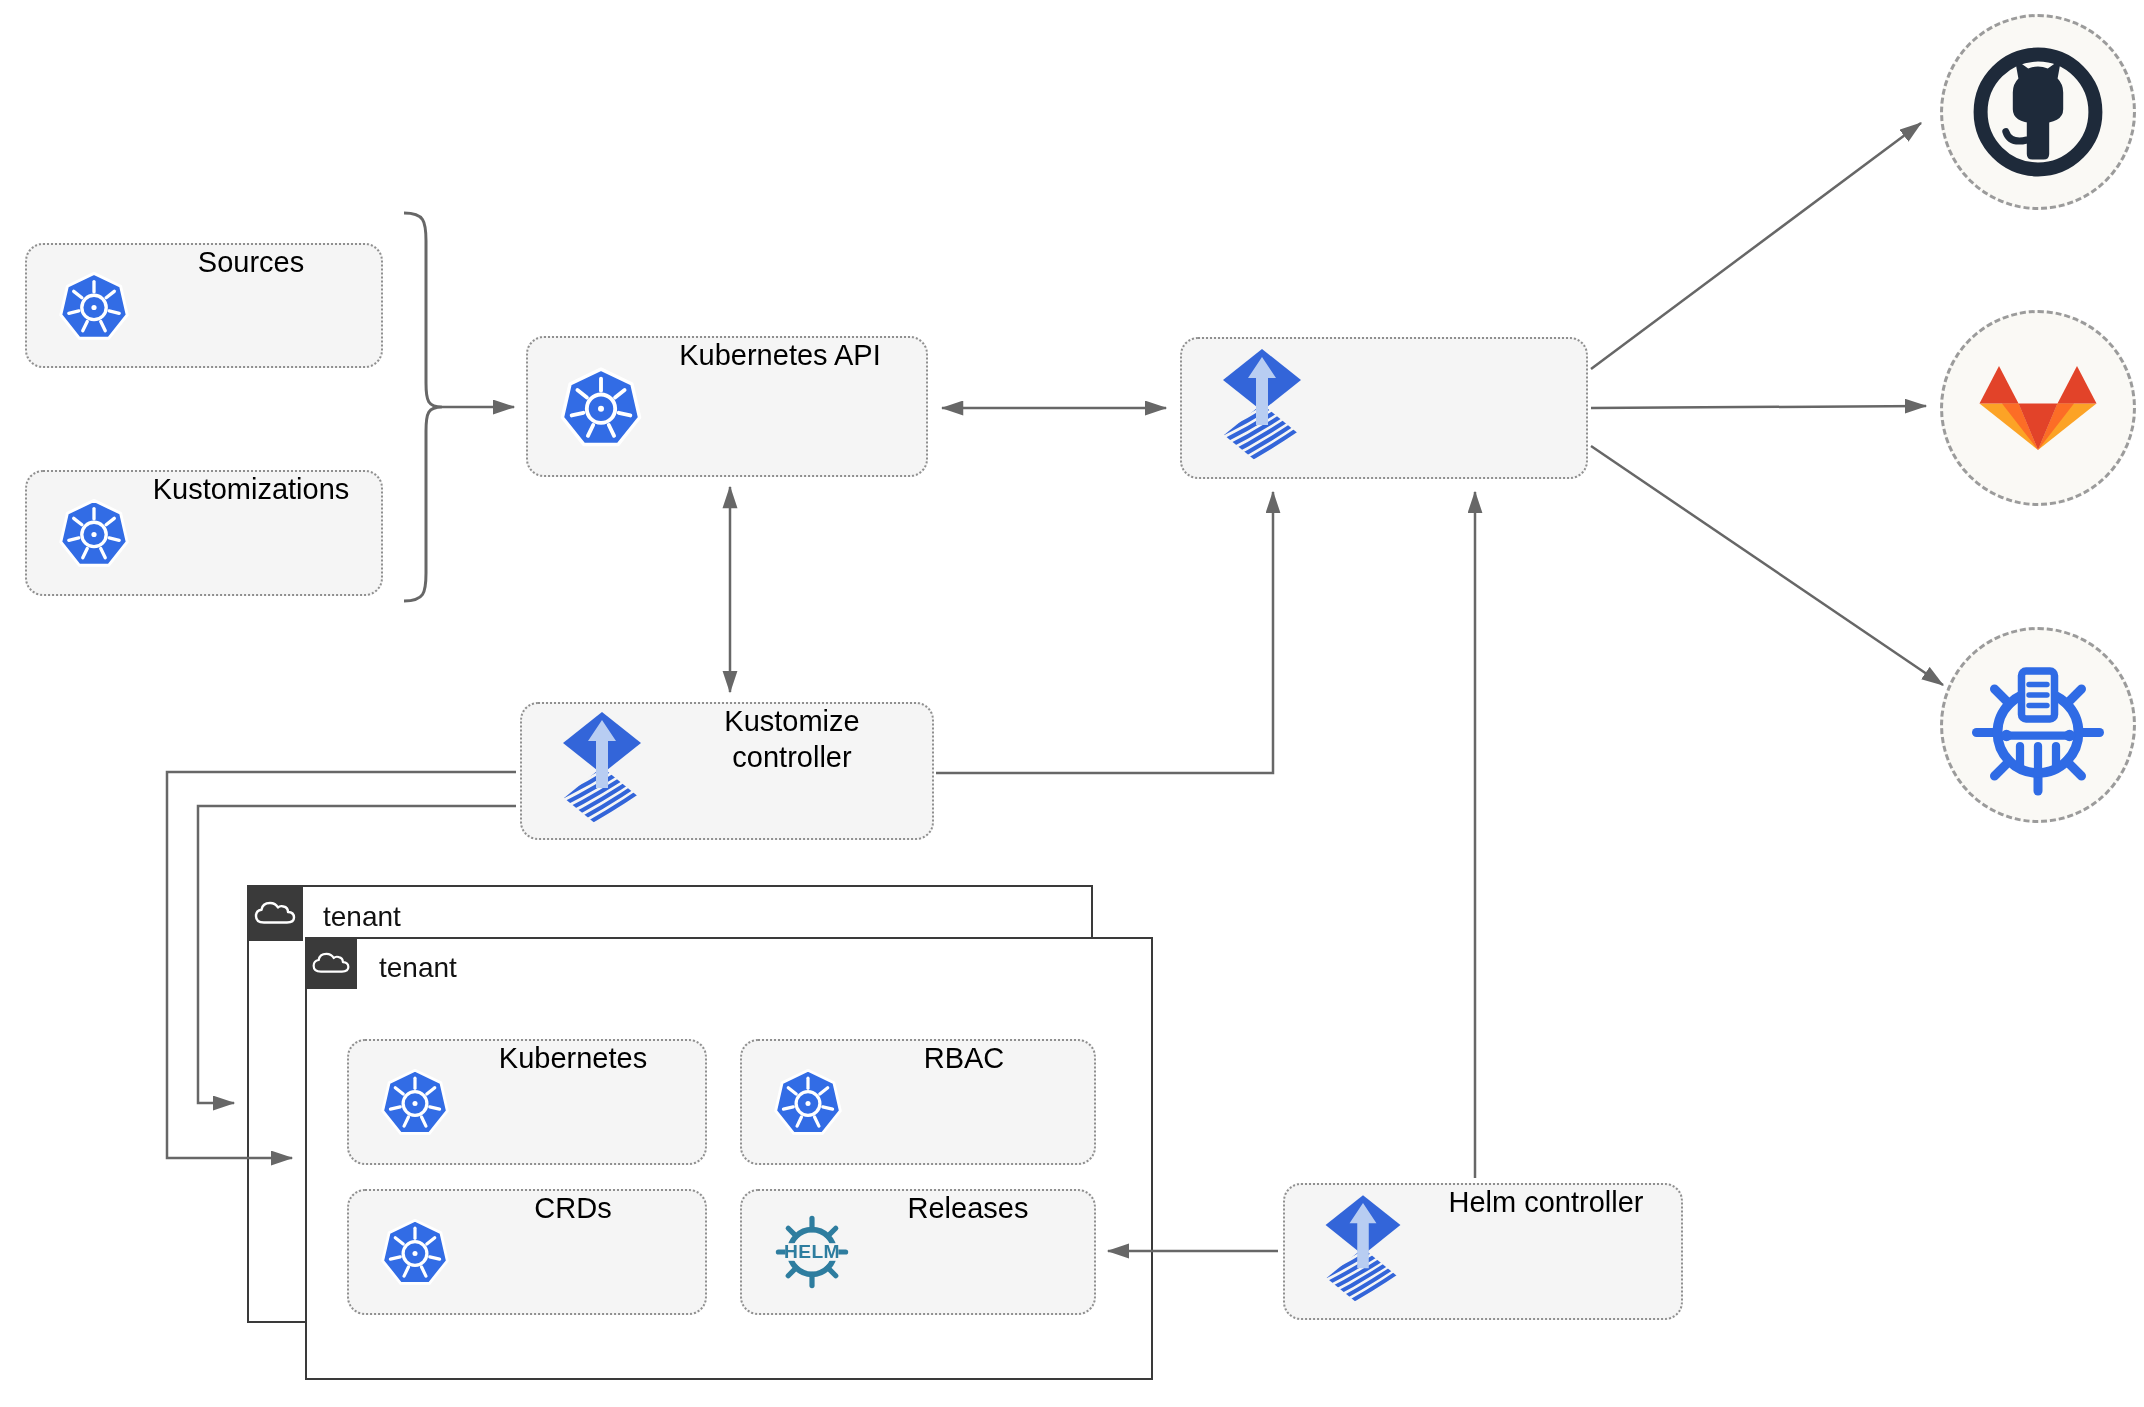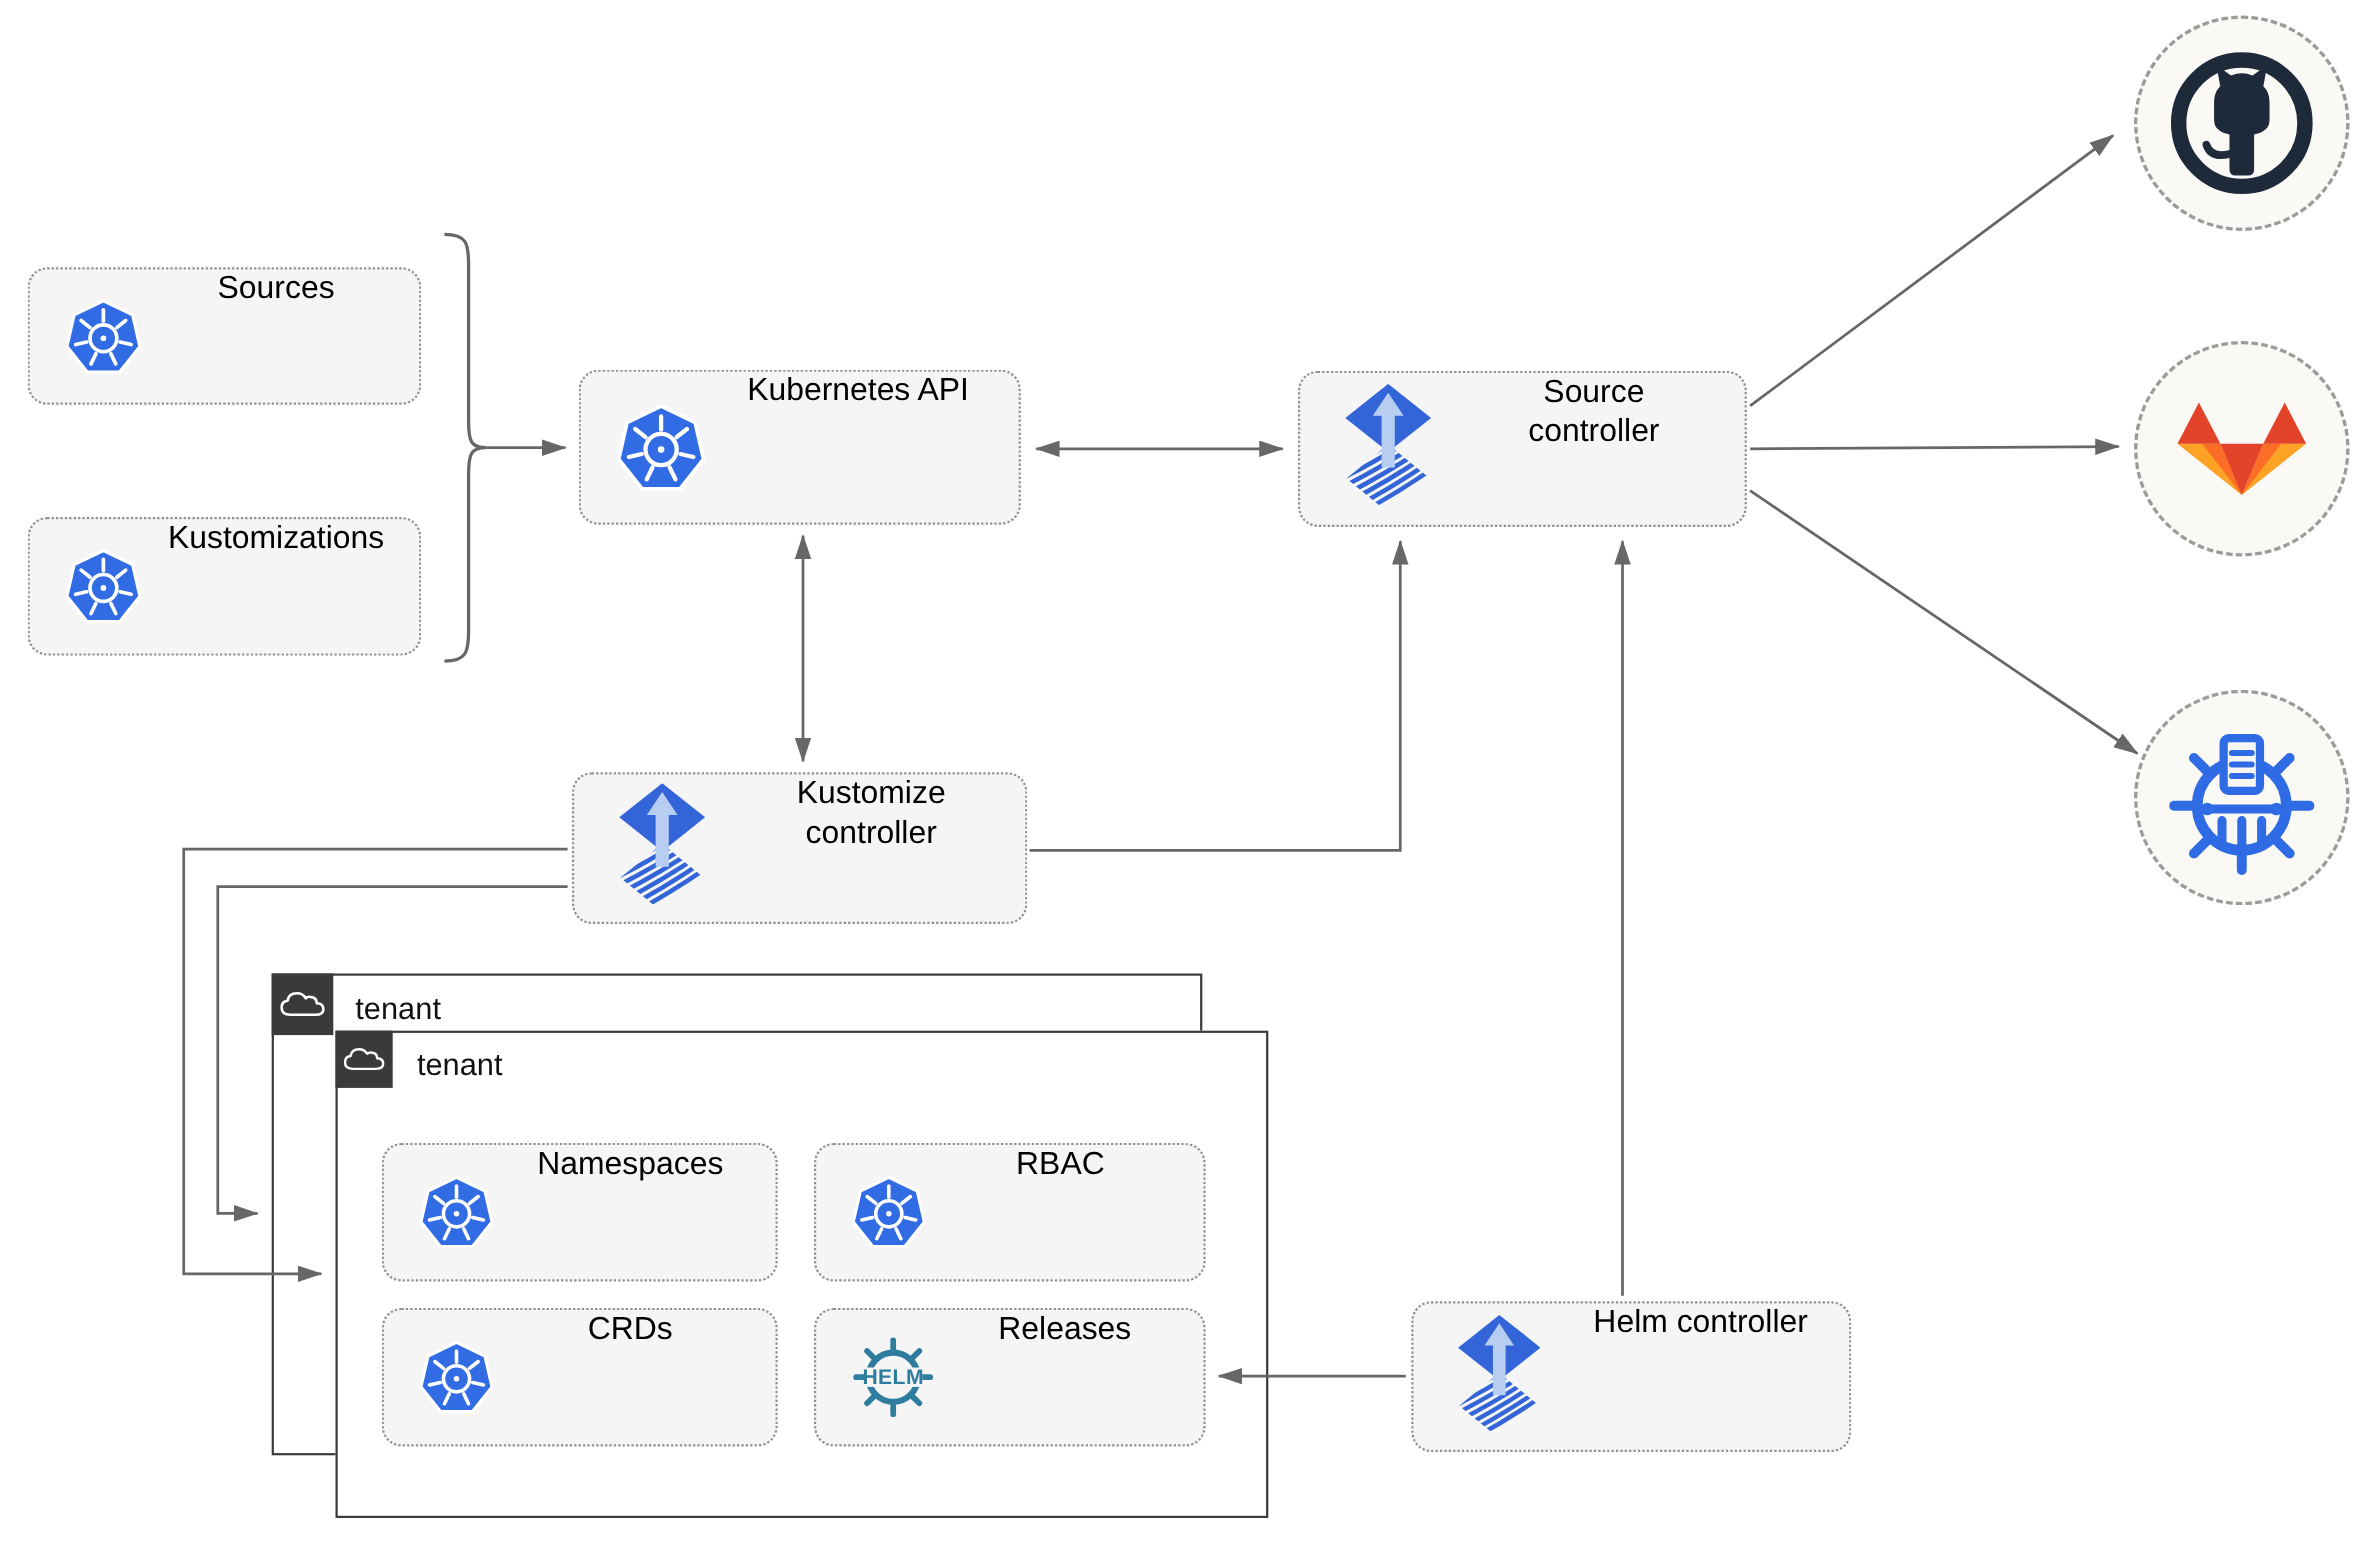--- a/index.html
+++ b/index.html
@@ -185,21 +185,21 @@
         </svg>
     </div>
     <div class="tlabel">tenant</div>
 
     <div class="node n-namespaces">
       <span class="icon">
         <svg width="72" height="72" viewBox="0 0 100 100">
             <use href="#k8s-icon"></use>
           </svg>
         </span>
-      <span class="lbl">Namespaces</span>
+      <span class="lbl">Kubernetes</span>
     </div>
     <div class="node n-rbac">
       <span class="icon">
         <svg width="72" height="72" viewBox="0 0 100 100">
             <use href="#k8s-icon"></use>
           </svg>
         </span>
       <span class="lbl">RBAC</span>
     </div>
     <div class="node n-crds">
@@ -247,21 +247,20 @@
       </span>
     <span class="lbl">Kubernetes API</span>
   </div>
 
   <div class="node wrap n-sourcectl">
     <span class="icon">
       <svg width="100" height="118" viewBox="0 0 100 118">
           <use href="#flux-icon"></use>
         </svg>
       </span>
-    <span class="lbl">Source controller</span>
   </div>
 
   <div class="node wrap n-kustomizectl">
     <span class="icon">
       <svg width="100" height="118" viewBox="0 0 100 118">
           <use href="#flux-icon"></use>
         </svg>
       </span>
     <span class="lbl">Kustomize controller</span>
   </div>

